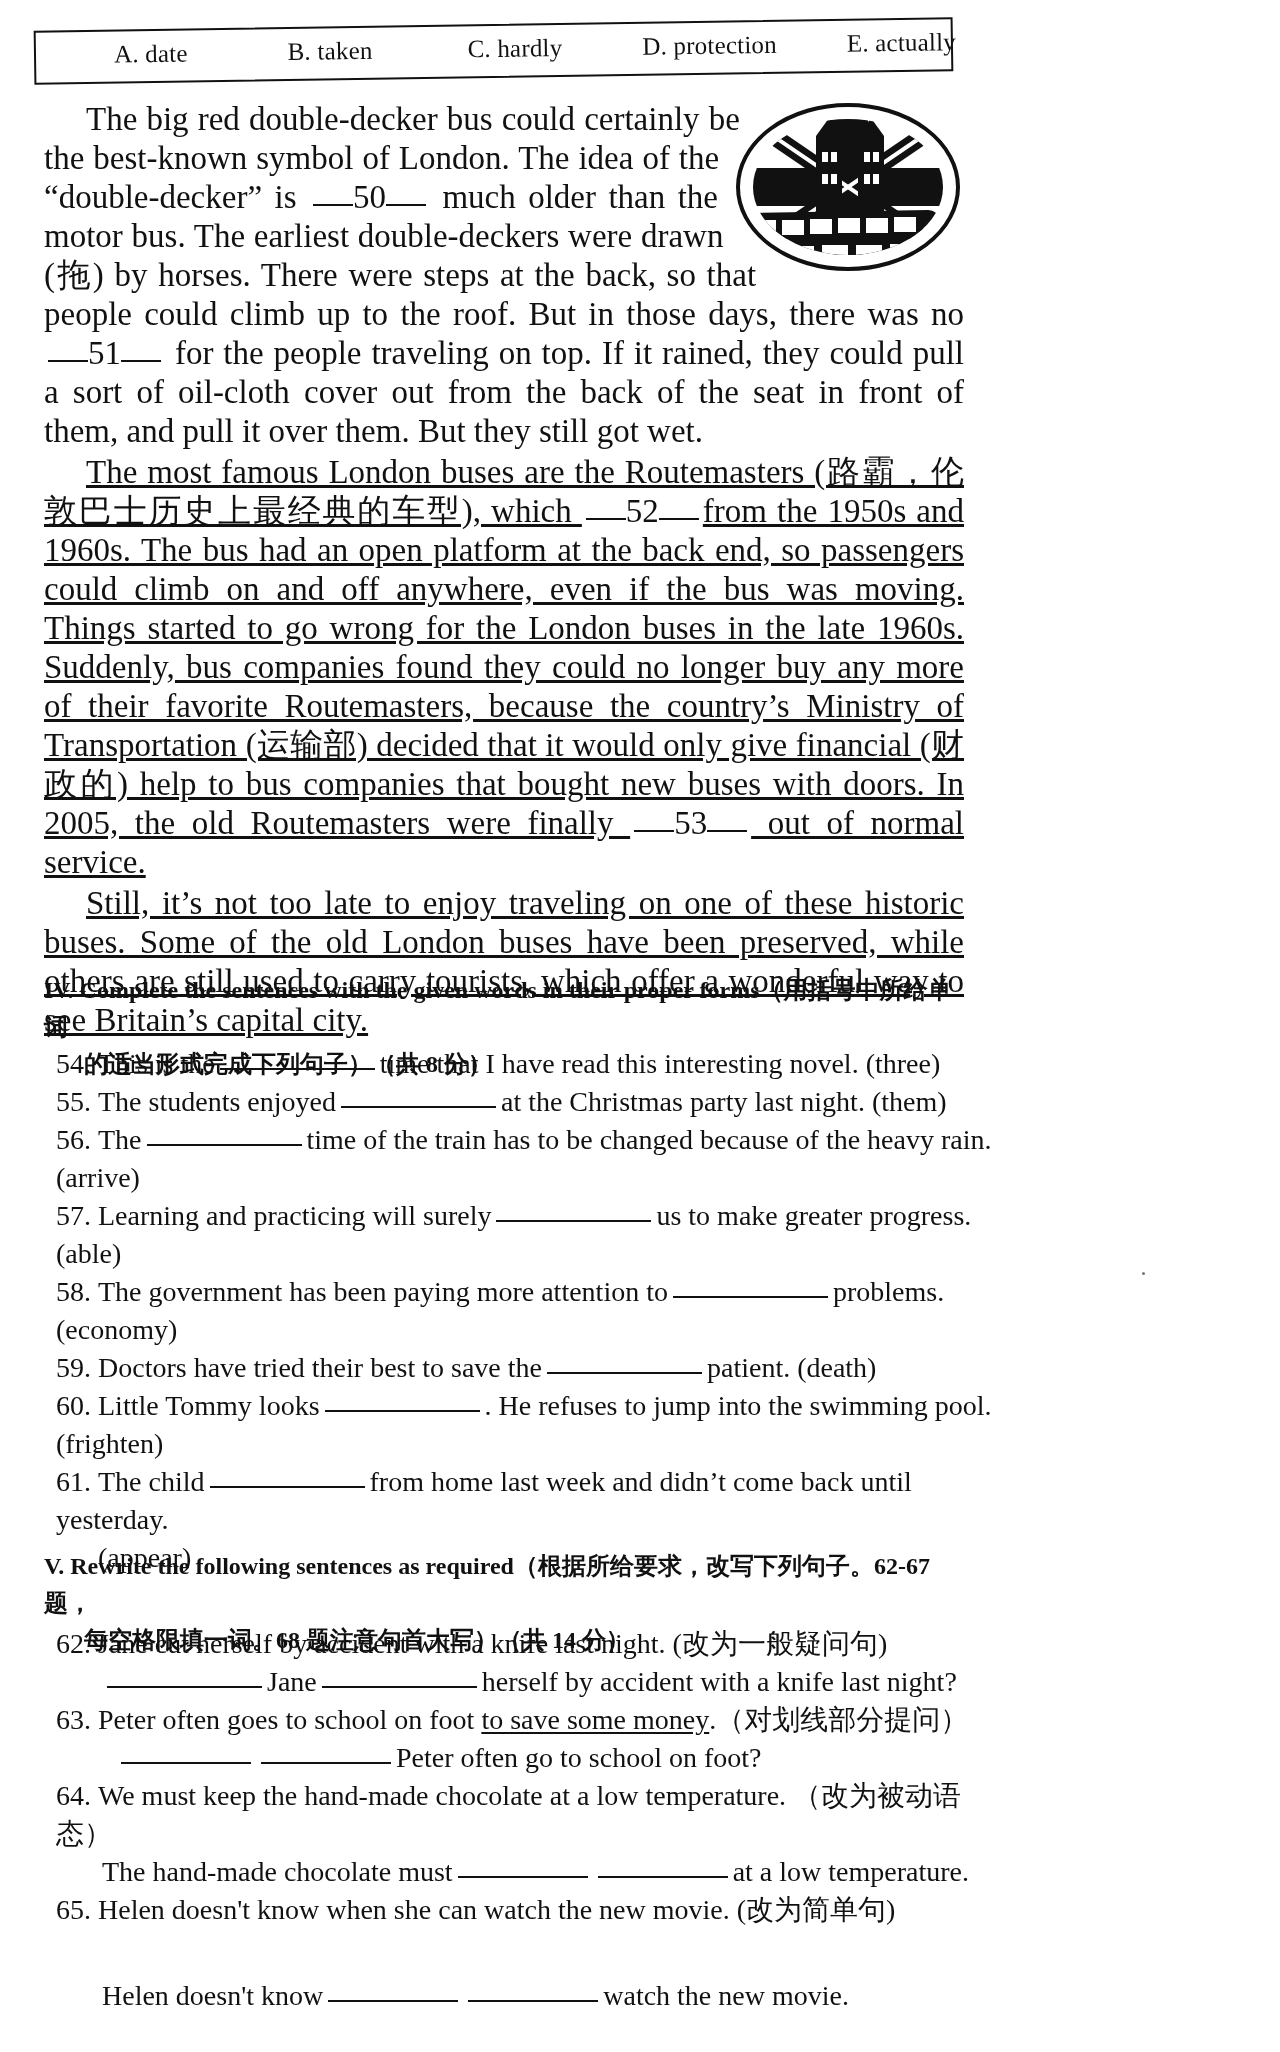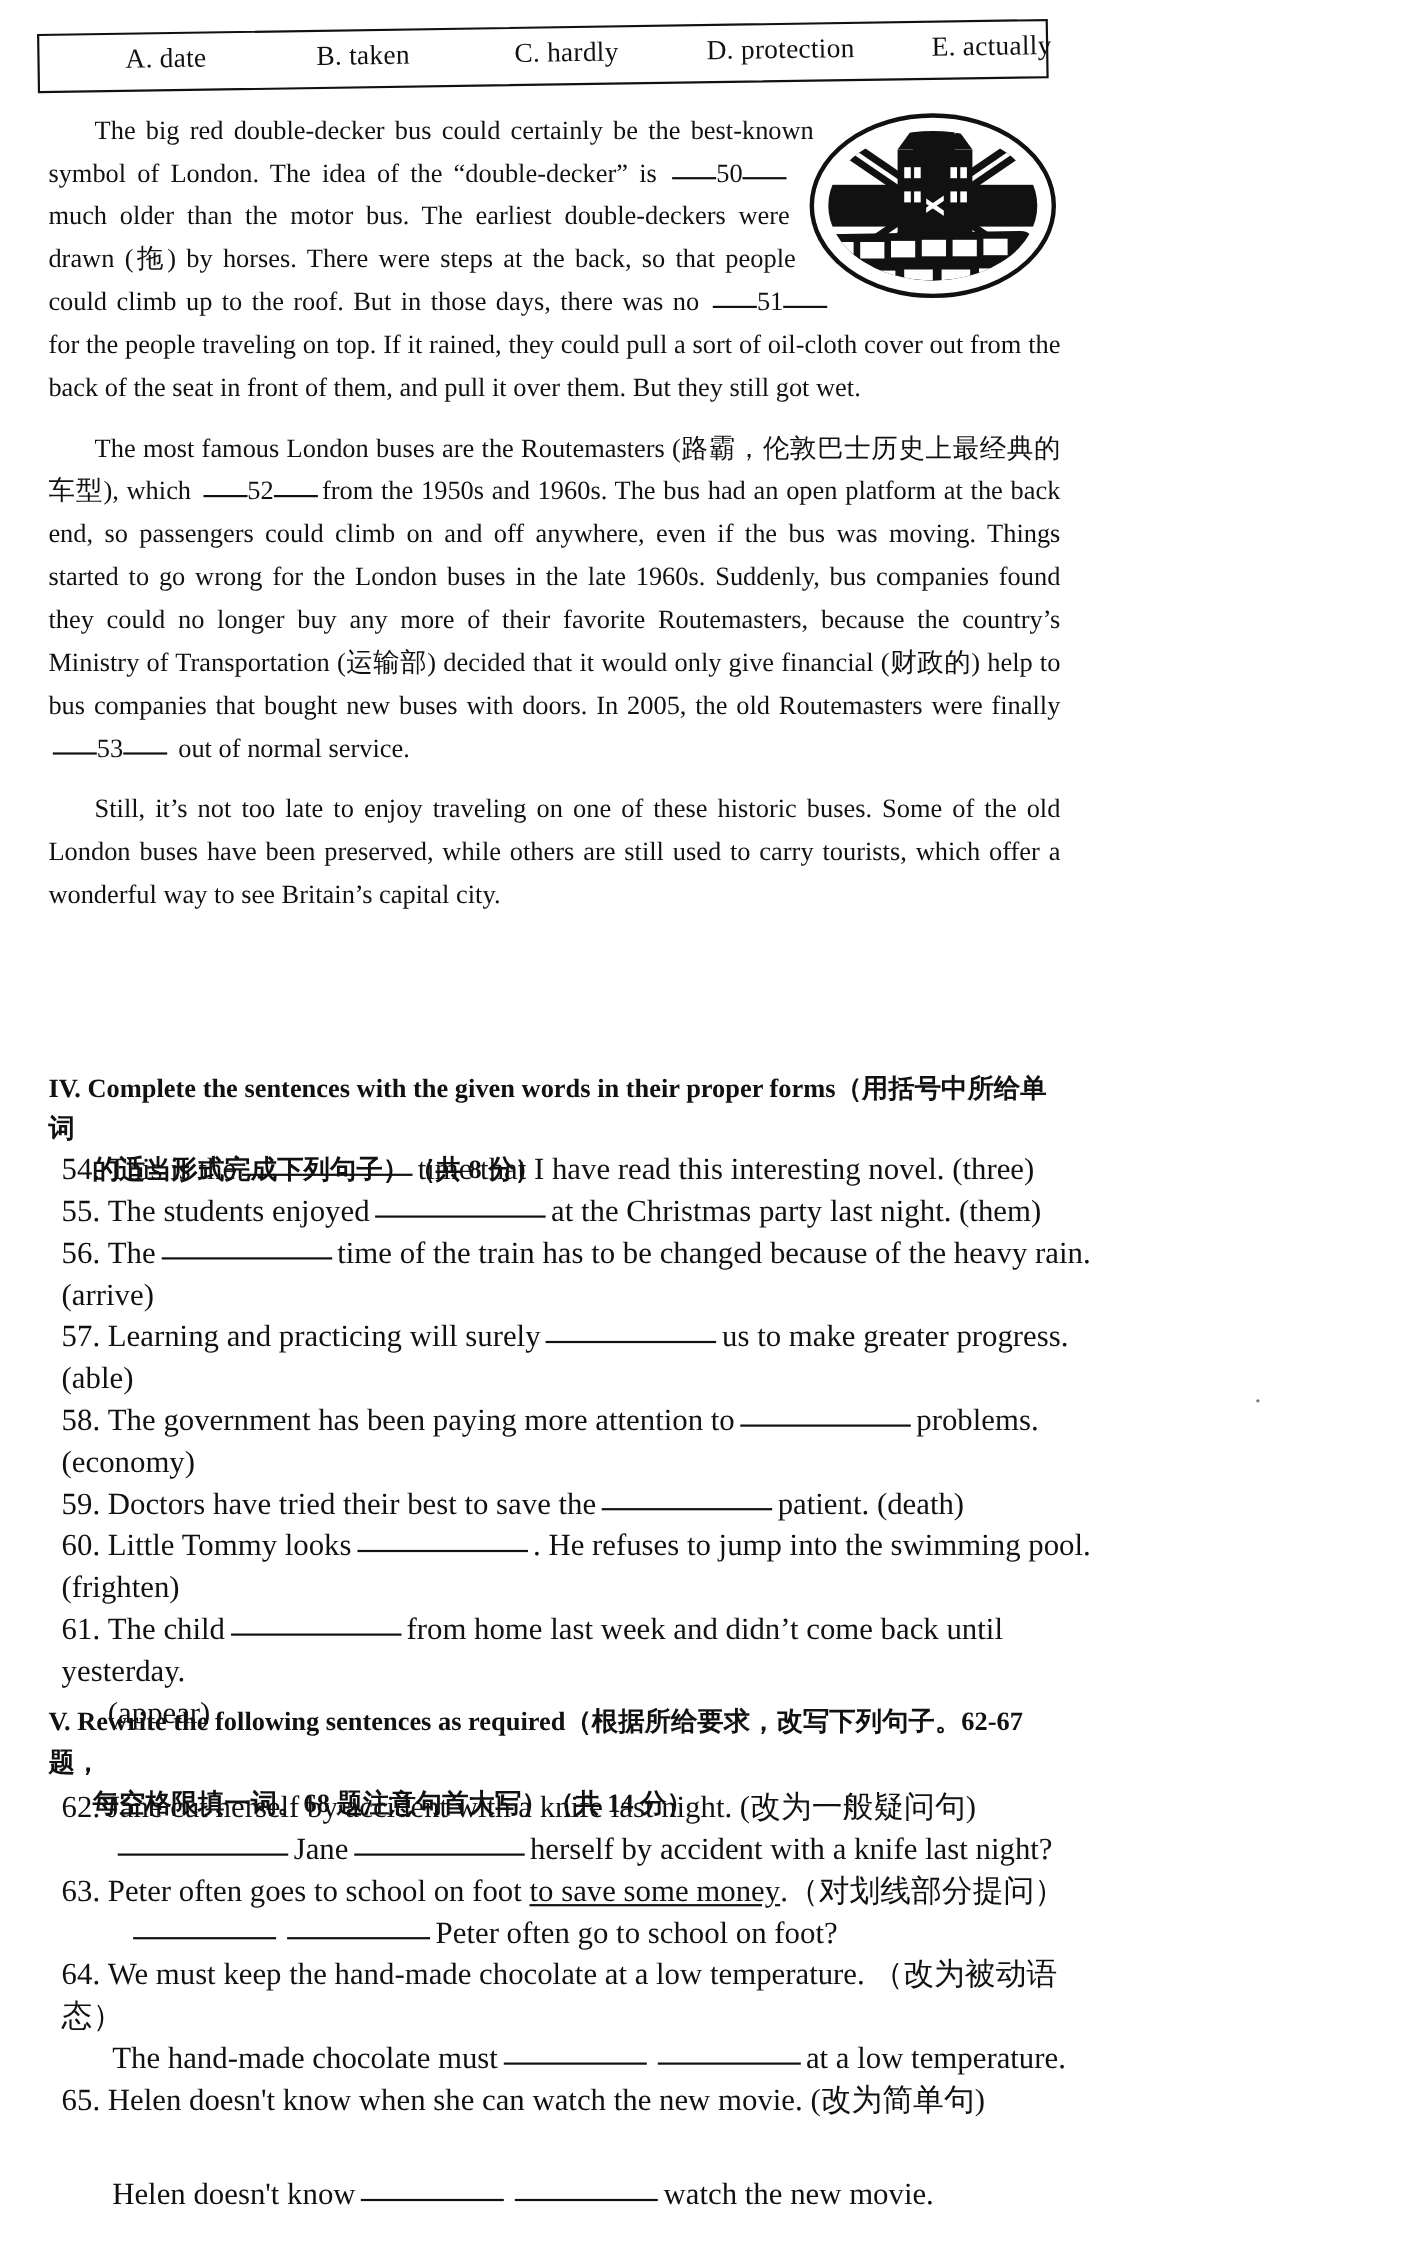--- a/index.html
+++ b/index.html
@@ -55,26 +55,26 @@
   .opt-c { margin-left: 95px; }
   .opt-d { margin-left: 80px; }
   .opt-e { margin-left: 70px; }
 
   
   .passage {
     position: absolute;
     left: 44px;
     top: 100px;
     width: 920px;
-    font-size: 24px;
+    font-size: 33px;
     line-height: 39px;
     text-align: justify;
   }
   .para { margin: 0 0 0 0; }
-  .para + .para { margin-top: 16px; }
+  .para + .para { margin-top: 2px; text-decoration: underline; }
   .indent { display: inline-block; width: 42px; }
 
   .blank-num {
     display: inline-block;
     position: relative;
     padding: 0 4px;
     white-space: nowrap;
   }
   .blank-num .u {
     display: inline-block;

